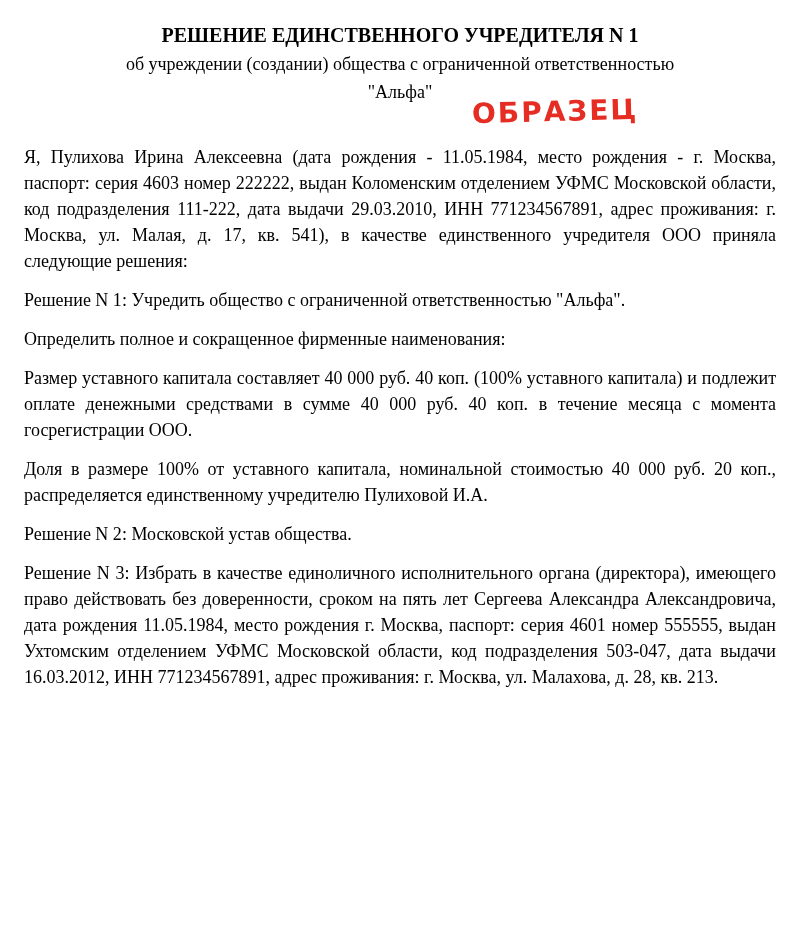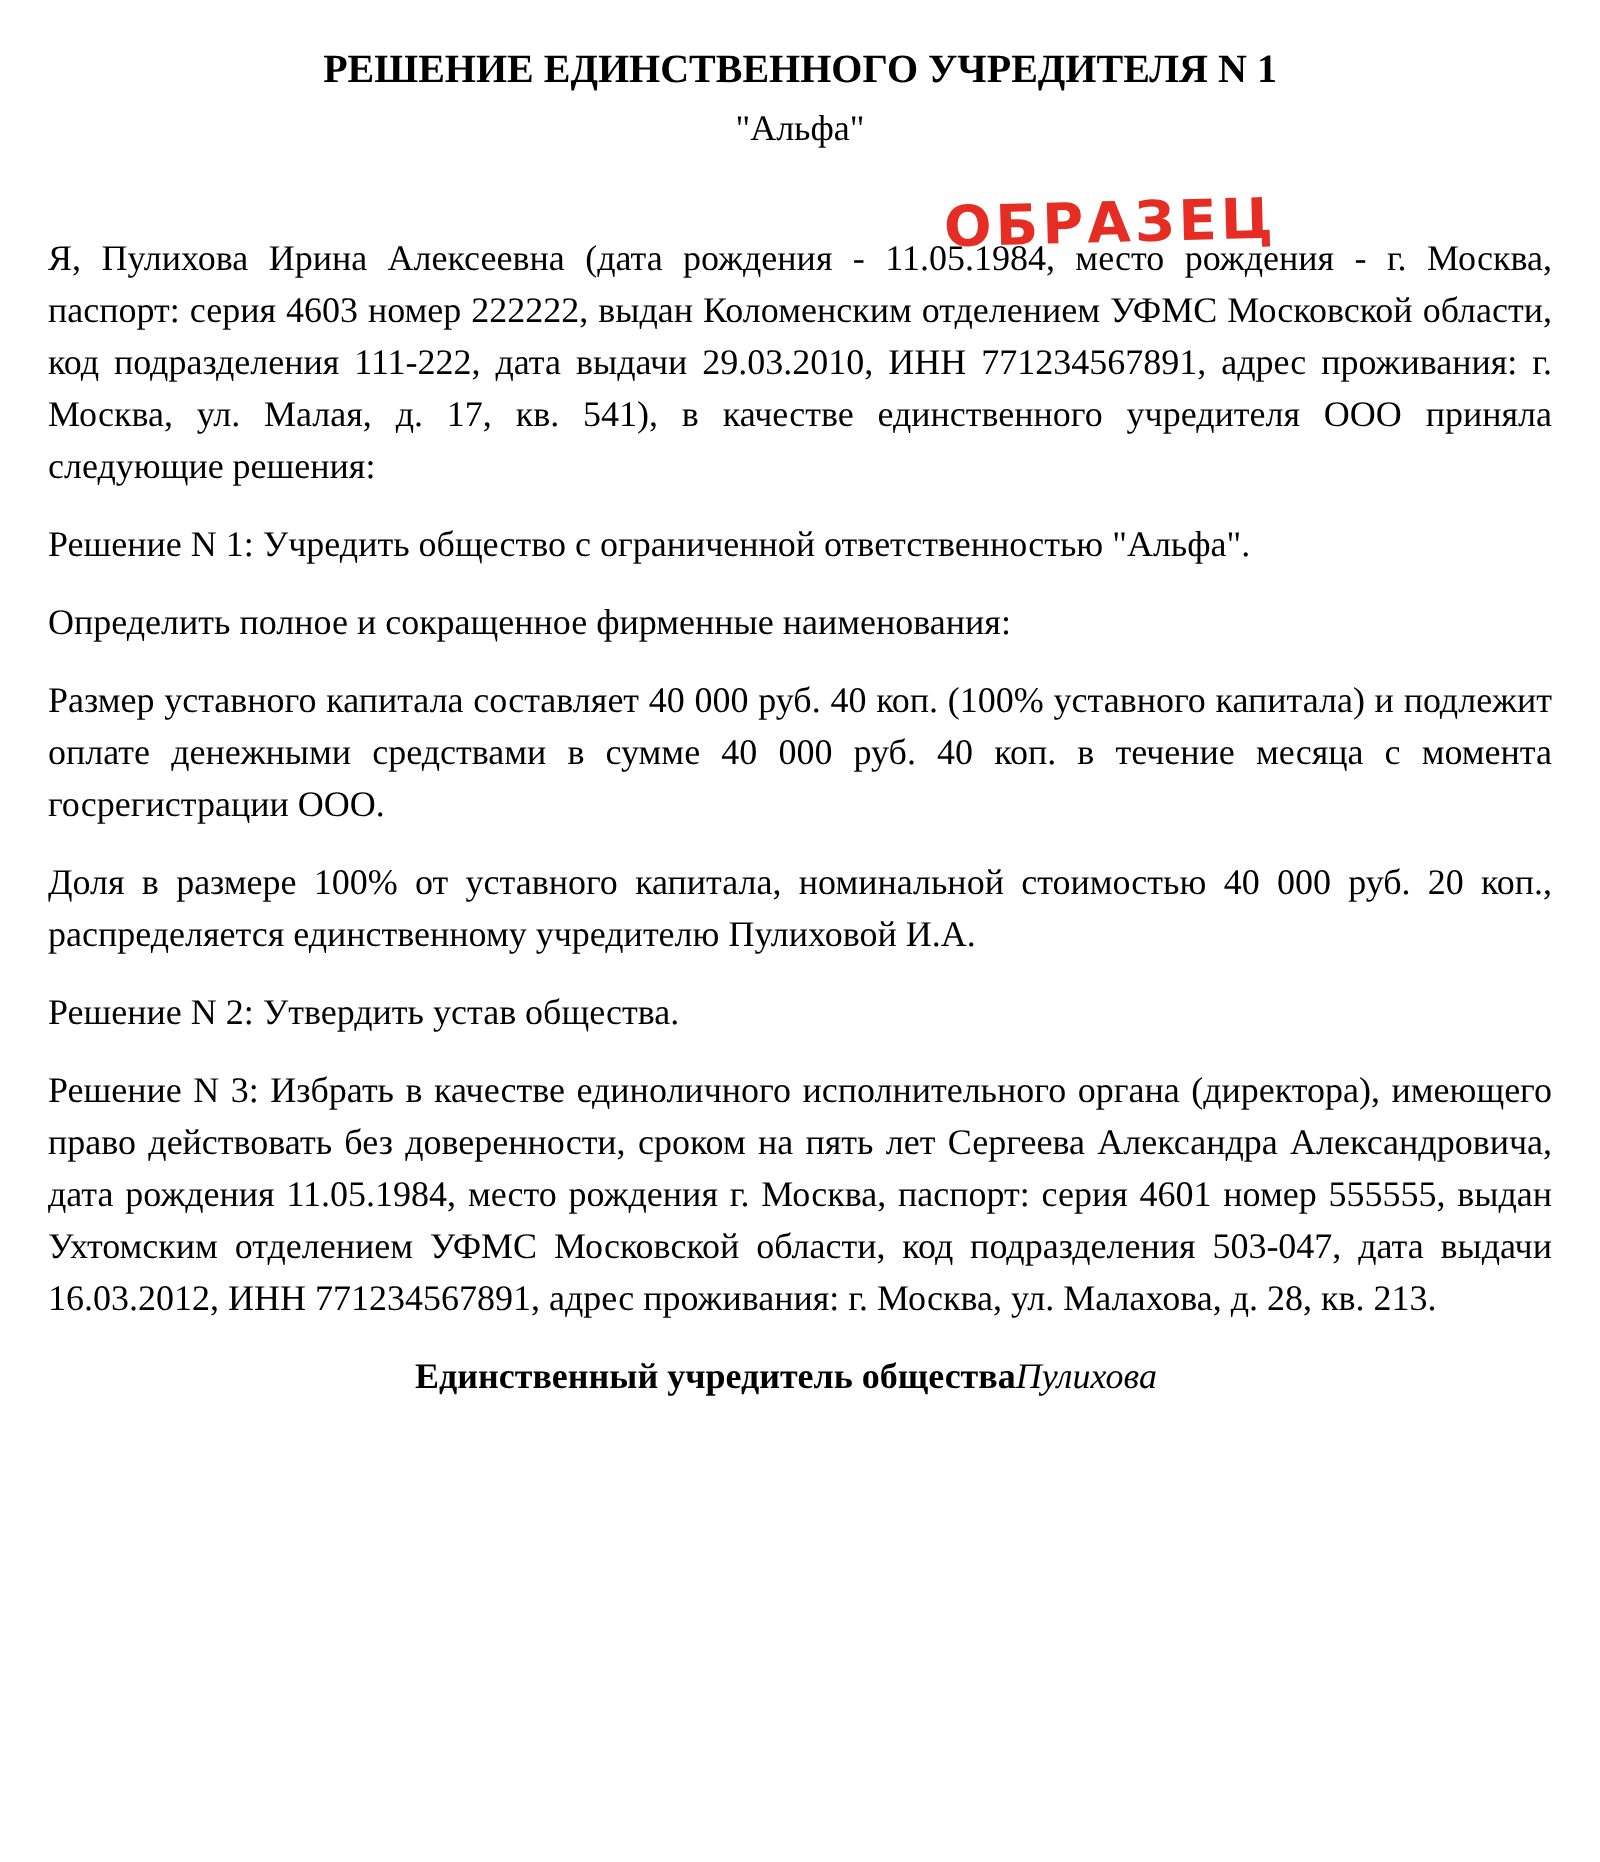--- a/index.html
+++ b/index.html
@@ -86,40 +86,41 @@
     font-style: italic;
     margin-right: 14px;
   }
 </style>
 </head>
 <body>
 
 <div class="page">
 
   <h1 class="doc-title">РЕШЕНИЕ ЕДИНСТВЕННОГО УЧРЕДИТЕЛЯ N 1</h1>
+  <div class="doc-subtitle">об учреждении (создании) общества с ограниченной ответственностью</div>
   <div class="doc-subtitle">"Альфа"</div>
 
   <span class="watermark" style="color: rgb(230, 45, 35);">ОБРАЗЕЦ</span>
 
 
   <div class="body-text">
 
     <p class="first-para"><span class="lead"></span><span>Я, Пулихова Ирина Алексеевна (дата рождения - 11.05.1984, место рождения - г. Москва, паспорт: серия 4603 номер 222222, выдан Коломенским отделением УФМС Московской области, код подразделения 111-222, дата выдачи 29.03.2010, ИНН 771234567891, адрес проживания: г. Москва, ул. Малая, д. 17, кв. 541), в качестве единственного учредителя ООО приняла следующие решения:</span></p>
 
     <p><span class="lead">Решение N 1</span><span>: Учредить общество с ограниченной ответственностью "Альфа".</span></p>
 
     <p><span class="lead"></span><span>Определить полное и сокращенное фирменные наименования:</span></p>
 
 
 
     <p><span class="lead"></span><span>Размер уставного капитала составляет 40 000 руб. 40 коп. (100% уставного капитала) и подлежит оплате денежными средствами в сумме 40 000 руб. 40 коп. в течение месяца с момента госрегистрации ООО.</span></p>
 
     <p><span class="lead"></span><span>Доля в размере 100% от уставного капитала, номинальной стоимостью 40 000 руб. 20 коп., распределяется единственному учредителю Пулиховой И.А.</span></p>
 
-    <p><span class="lead">Решение N 2</span><span>: Утвердить устав общества.</span></p>
+    <p><span class="lead">Решение N 2</span><span>: Московской устав общества.</span></p>
 
     <p><span class="lead">Решение N 3</span><span>: Избрать в качестве единоличного исполнительного органа (директора), имеющего право действовать без доверенности, сроком на пять лет Сергеева Александра Александровича, дата рождения 11.05.1984, место рождения г. Москва, паспорт: серия 4601 номер 555555, выдан Ухтомским отделением УФМС Московской области, код подразделения 503-047, дата выдачи 16.03.2012, ИНН 771234567891, адрес проживания: г. Москва, ул. Малахова, д. 28, кв. 213.</span></p>
 
   </div>
 
   <div class="sig-row">
     <span class="sig-role">Единственный учредитель общества</span>
     <span class="sig-name">Пулихова</span>
   </div>
 

